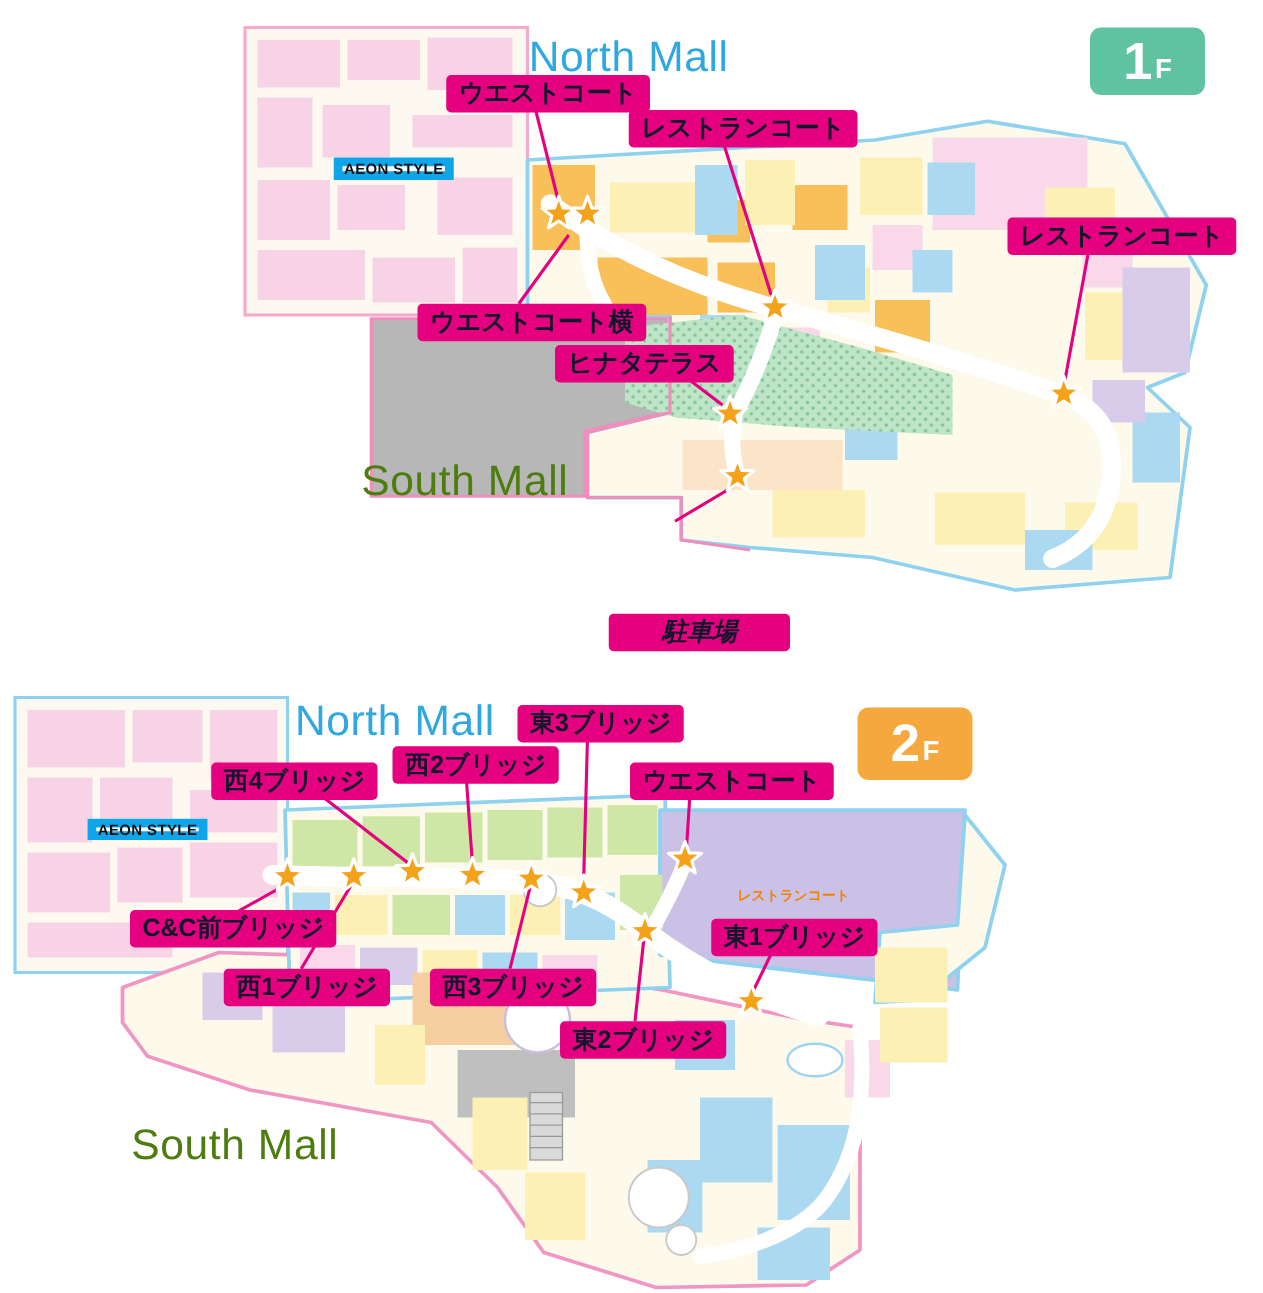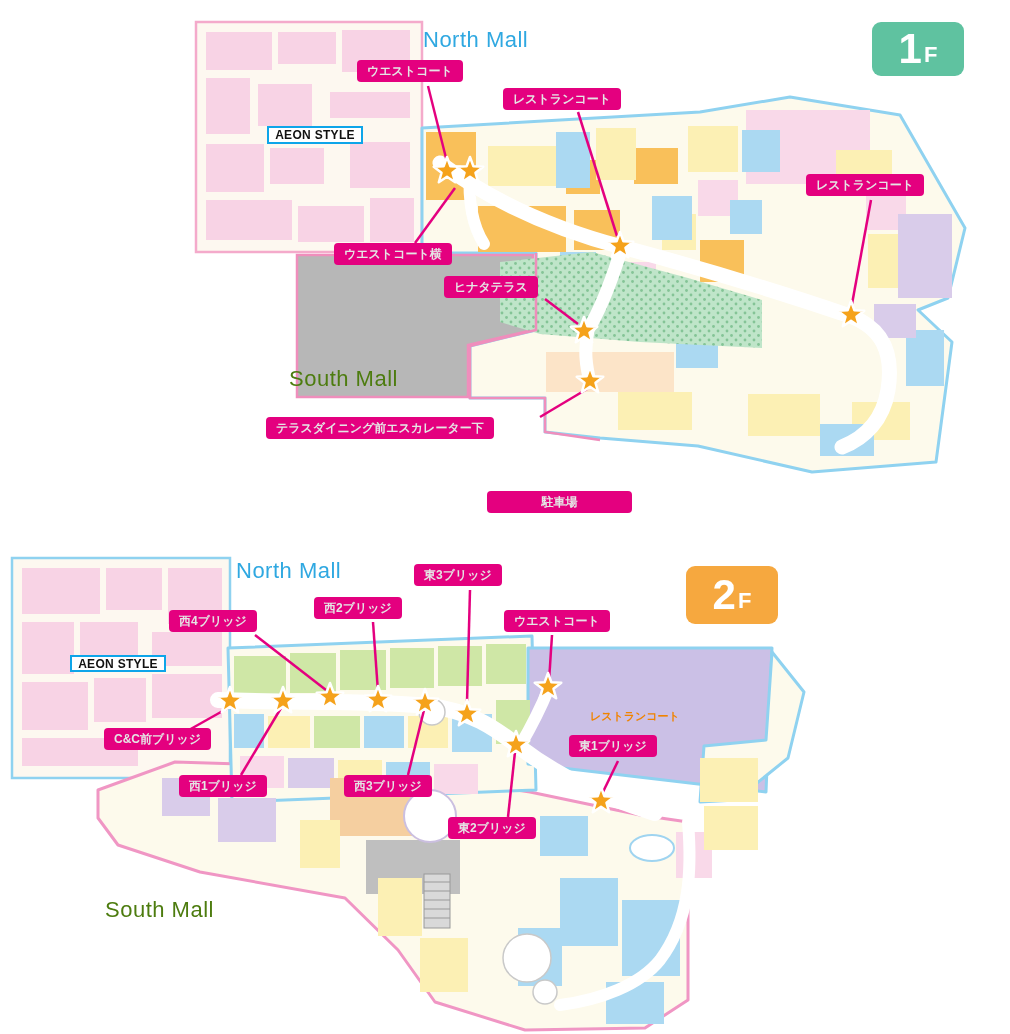--- a/index.html
+++ b/index.html
@@ -3,40 +3,40 @@
 <meta charset="utf-8">
 <style>
   * { margin:0; padding:0; box-sizing:border-box; }
   body { background:#fff; }
   .canvas {
     position:relative; width:1010px; height:1034px; background:#fff;
     font-family:"Liberation Sans", sans-serif; overflow:hidden;
   }
   .map-svg { position:absolute; left:0; top:0; }
   .pill {
-    position:absolute; background:#e4007f; color:#e5e5e5; font-weight:bold;
-    font-size:12px; line-height:1; padding:5px 10px; border-radius:4px;
+    position:absolute; background:#e4007f; color:#0f172a; font-weight:bold;
+    font-size:20px; line-height:1; padding:5px 10px; border-radius:4px;
     white-space:nowrap; z-index:5;
   }
-  .pill.center { text-align:center; }
-  .mall-name { position:absolute; font-size:22px; letter-spacing:0.5px; z-index:4; }
+  .pill.center { text-align:center;font-style:italic; }
+  .mall-name { position:absolute; font-size:34px; letter-spacing:0.5px; z-index:4; }
   .north { color:#2fa8e1; }
   .south { color:#4d7c0f; }
   .badge {
     position:absolute; display:flex; align-items:center; justify-content:center;
     border-radius:9px; color:#fff; font-weight:bold; z-index:5;
   }
   .badge .num { font-size:42px; line-height:1; }
   .badge .suf { font-size:22px; line-height:1; margin:12px 0 0 2px; }
   .badge-1f { background:#5fc2a0; left:872px; top:22px; width:92px; height:54px; }
   .badge-2f { background:#f6a83f; left:686px; top:566px; width:92px; height:58px; }
   .aeon {
     position:absolute; background:#fff; color:#111; font-weight:bold; font-size:12px;
     display:flex; align-items:center; justify-content:center; letter-spacing:0.3px;
-    border:2px solid #0ea5e9; z-index:3;
+    border:7px solid #0ea5e9; z-index:3;
   }
   .cinema { position:absolute; color:#f08300; font-weight:bold; font-size:11px; z-index:3; white-space:nowrap; }
 </style>
 </head>
 <body>
 
 <div class="canvas">
 
   <svg class="map-svg" width="1010" height="1034" viewBox="0 0 1010 1034" xmlns="http://www.w3.org/2000/svg" xmlns:xlink="http://www.w3.org/1999/xlink">
     <defs>
@@ -240,21 +240,20 @@
     <span class="num">1</span>
       <span class="suf">F</span>
   </div>
   <div class="aeon" style="left:267px;top:126px;width:96px;height:18px">AEON STYLE</div>
 
   <div class="pill" style="left:357px;top:60px">ウエストコート</div>
   <div class="pill" style="left:503px;top:88px">レストランコート</div>
   <div class="pill" style="left:806px;top:174px">レストランコート</div>
   <div class="pill" style="left:334px;top:243px">ウエストコート横</div>
   <div class="pill" style="left:444px;top:276px">ヒナタテラス</div>
-  <div class="pill" style="left:266px;top:417px">テラスダイニング前エスカレーター下</div>
   <div class="pill center" style="left:487px;top:491px;width:145px;padding:5px 0">駐車場</div>
 
   <div class="mall-name north" style="left:236px;top:558px">North Mall</div>
   <div class="mall-name south" style="left:105px;top:897px">South Mall</div>
   <div class="badge badge-2f">
     <span class="num">2</span>
       <span class="suf">F</span>
   </div>
   <div class="aeon" style="left:70px;top:655px;width:96px;height:17px">AEON STYLE</div>
   <div class="cinema" style="left:590px;top:709px">レストランコート</div>

